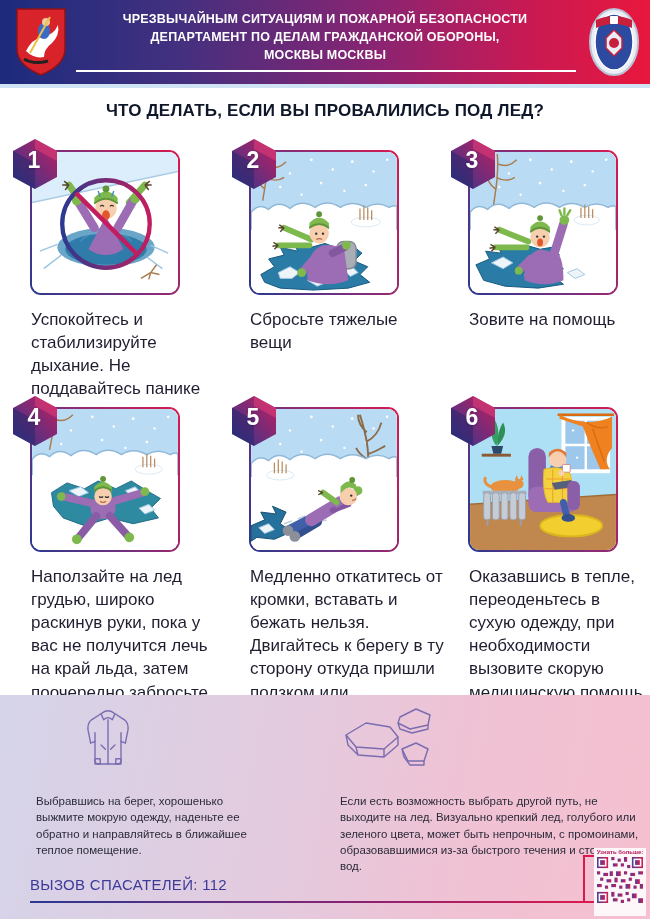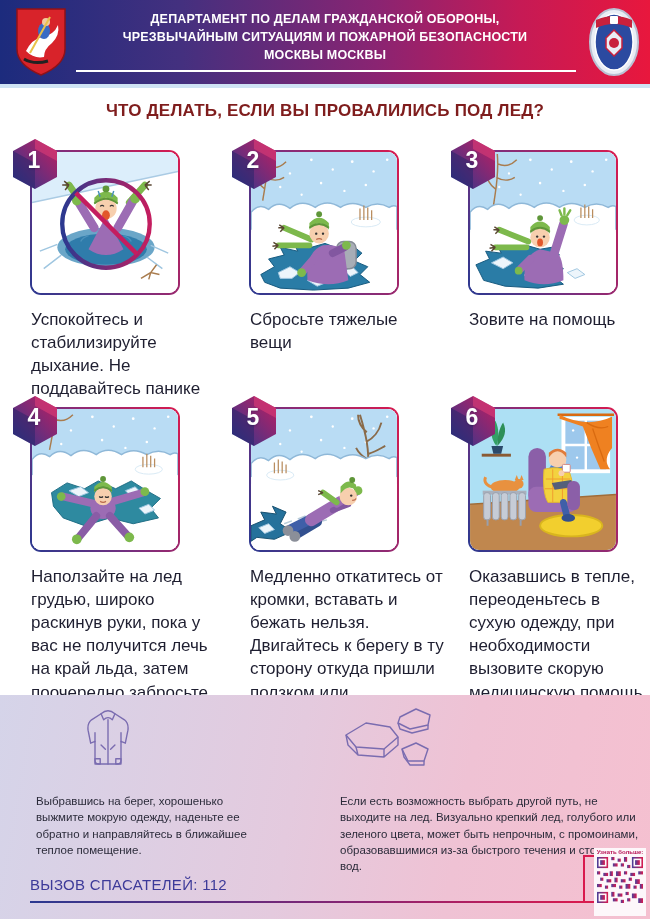--- a/index.html
+++ b/index.html
@@ -11,21 +11,21 @@
     background:linear-gradient(90deg,#1c2b7d 0%,#44307f 28%,#8a2472 58%,#c61a55 80%,#e8173d 100%);}
   .header-strip{position:absolute;top:84px;left:0;width:650px;height:4px;background:#cfe3f4;}
   .header-text{position:absolute;top:11px;left:90px;width:470px;text-align:center;color:#fff;
     font-weight:bold;font-size:12.5px;line-height:1.42;letter-spacing:.2px;}
   .header-underline{position:absolute;top:70px;left:76px;width:500px;height:2px;background:#ffffff;}
   .emblem-left{position:absolute;top:7px;left:14px;width:54px;height:70px;}
   .emblem-right{position:absolute;top:6px;left:588px;width:52px;height:72px;}
 
   
   .title{position:absolute;top:101px;left:0;width:650px;text-align:center;
-    color:#7f1d1d;font-size:17px;font-weight:bold;letter-spacing:.2px;}
+    color:#0f172a;font-size:17px;font-weight:bold;letter-spacing:.2px;}
 
   
   .row{position:absolute;left:30px;width:588px;display:flex;justify-content:space-between;}
   .row1{top:150px;} .row2{top:407px;}
   .cell{width:150px;position:relative;}
   .panel{width:150px;height:145px;border-radius:11px;padding:2px;box-sizing:border-box;
     background:linear-gradient(60deg,#2b3990 0%,#7a2f7e 45%,#d91a4e 100%);}
   .panel-inner{width:100%;height:100%;border-radius:9px;overflow:hidden;background:#fff;}
   .panel-inner svg{display:block;width:100%;height:100%;}
   .badge{position:absolute;top:-11px;left:-17px;width:44px;height:50px;}
@@ -96,22 +96,22 @@
   <div class="header">
     <svg class="emblem-left" viewBox="0 0 54 70">
       <path d="M3,2 H51 V42 Q51,58 27,68 Q3,58 3,42 Z" fill="#d8232a" stroke="#8e1218" stroke-width="1.5"></path>
       <path d="M12,44 Q18,32 28,30 Q40,28 44,18 Q46,28 38,36 Q30,42 30,50 Q20,52 12,44 Z" fill="#ffffff"></path>
       <ellipse cx="30" cy="24" rx="6" ry="8" fill="#3a6bc4"></ellipse>
       <circle cx="32" cy="15" r="4" fill="#f2c99e"></circle>
       <path d="M36,10 L16,46" stroke="#e8c24a" stroke-width="2"></path>
       <path d="M10,52 Q20,58 34,54" stroke="#222222" stroke-width="3" fill="none"></path>
     </svg>
     <div class="header-text">
+      <div>ЧРЕЗВЫЧАЙНЫМ СИТУАЦИЯМ И ПОЖАРНОЙ БЕЗОПАСНОСТИ</div>
       <div>ДЕПАРТАМЕНТ ПО ДЕЛАМ ГРАЖДАНСКОЙ ОБОРОНЫ,</div>
-      <div>ЧРЕЗВЫЧАЙНЫМ СИТУАЦИЯМ И ПОЖАРНОЙ БЕЗОПАСНОСТИ</div>
       <div>МОСКВЫ МОСКВЫ</div>
     </div>
     <div class="header-underline"></div>
     <svg class="emblem-right" viewBox="0 0 52 72">
       <ellipse cx="26" cy="36" rx="24" ry="33" fill="#e9edf5" stroke="#b9c2d4" stroke-width="2"></ellipse>
       <ellipse cx="26" cy="36" rx="19" ry="28" fill="#2b4aa0" stroke="#ffffff" stroke-width="1.5"></ellipse>
       <path d="M8,22 Q26,14 44,22 L44,14 Q26,6 8,14 Z" fill="#c8203c"></path>
       <rect x="22" y="10" width="8" height="8" rx="1" fill="#ffffff"></rect>
       <path d="M26,24 L34,32 L34,42 L26,50 L18,42 L18,32 Z" fill="#e9edf5" stroke="#c8203c" stroke-width="1.5"></path>
       <circle cx="26" cy="37" r="5" fill="#c8203c"></circle>

